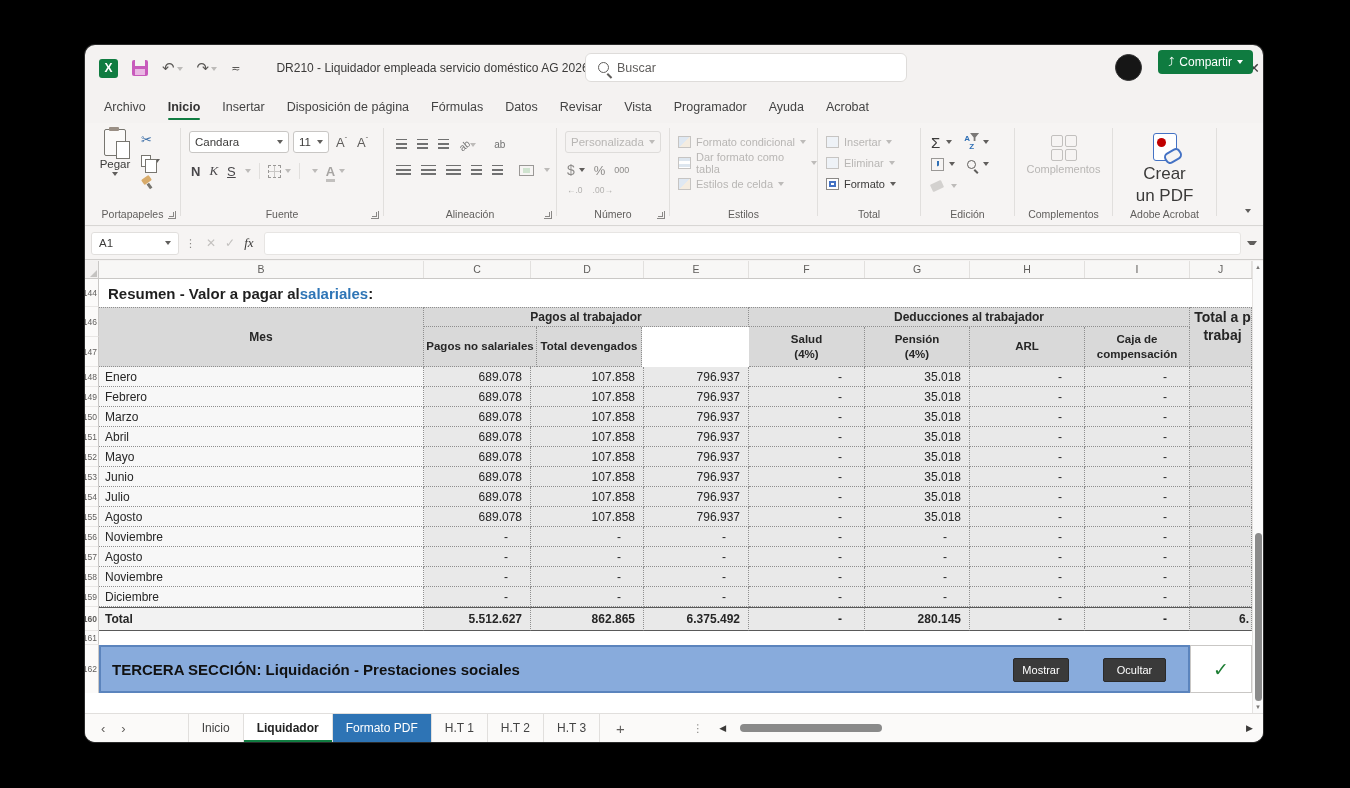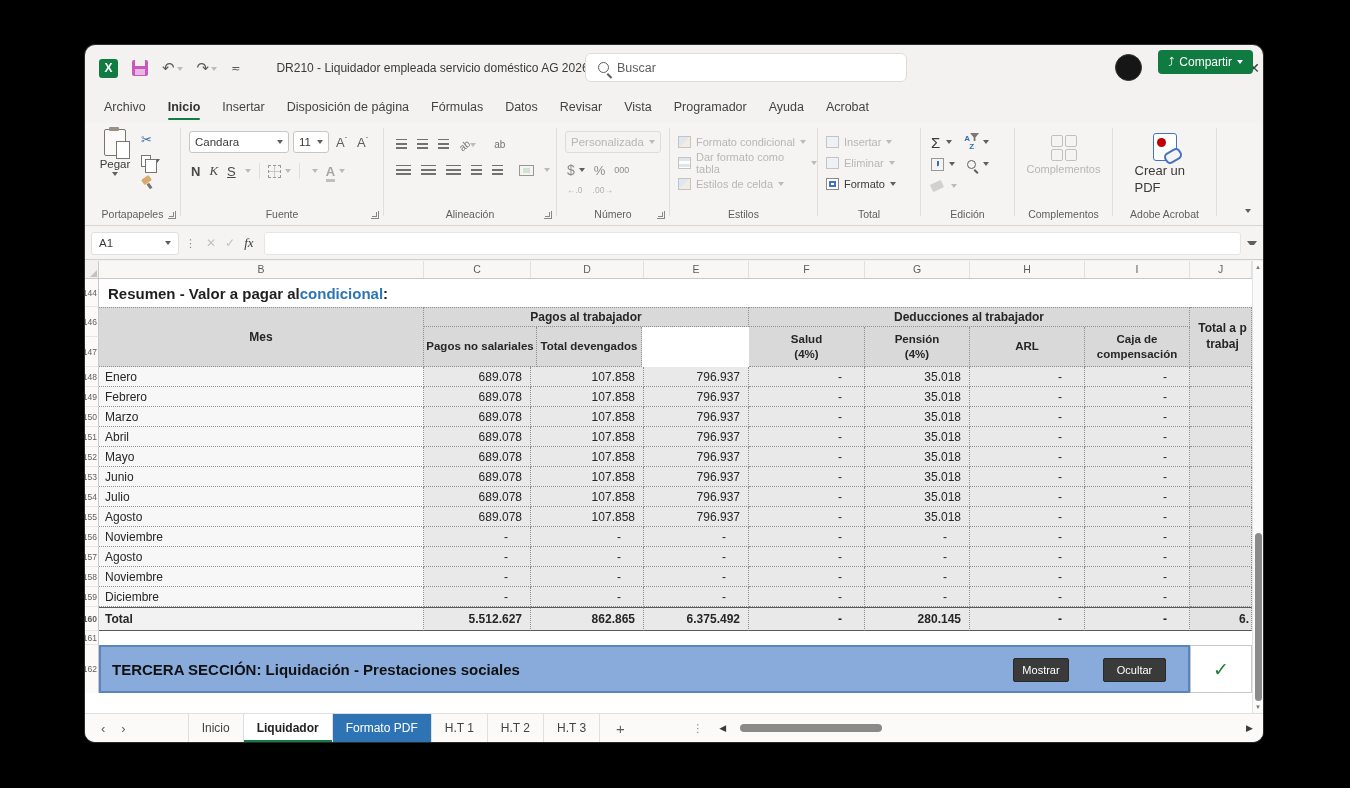--- a/index.html
+++ b/index.html
@@ -123,21 +123,21 @@
 
   
   .g-addins { width:97px; }
   .addins-ic { width:26px; height:26px; margin:6px auto 2px; display:grid; grid-template-columns:1fr 1fr; gap:2px; }
   .addins-ic div { border:1.4px solid #c2c0be; border-radius:2px; }
   .addins-caption { text-align:center; font-size:11px; color:#b8b6b4; }
   .g-acro { width:103px; }
   .pdf-ic { width:24px; height:28px; margin:4px auto 2px; border:1.6px solid #4472c4; border-radius:3px; position:relative; background:#fff; }
   .pdf-ic::before { content:""; position:absolute; left:3px; top:4px; width:9px; height:9px; background:#c00000; border-radius:50%; }
   .pdf-ic::after { content:""; position:absolute; right:-6px; bottom:-2px; width:14px; height:8px; border:2px solid #4472c4; border-radius:5px; background:#f6f4f3; transform:rotate(-30deg); }
-  .acro-caption { text-align:left; font-size:13px; color:#3b3a39; line-height:1.3; }
+  .acro-caption { text-align:center; font-size:17px; color:#3b3a39; line-height:1.3; }
   .ribbon-collapse { position:absolute; right:12px; bottom:6px; }
 
   
   .fbar { position:absolute; left:0; top:182px; width:100%; height:33px; background:#f6f4f3; border-bottom:1px solid #d0cecc; display:flex; align-items:center; padding:0 6px; gap:6px; }
   .namebox { width:88px; height:23px; background:#fff; border:1px solid #e1dfdd; border-radius:3px; display:flex; align-items:center; justify-content:space-between; padding:0 7px; font-size:11.5px; color:#3b3a39; }
   .fbtns { display:flex; align-items:center; gap:9px; font-size:12px; padding:0 4px; }
   .kebab { color:#8a8886; font-size:11px; letter-spacing:0; }
   .fx-x { color:#c3c1bf; font-size:12px; }
   .fx-ok { color:#c3c1bf; font-size:12px; }
   .fx-fx { font-family:"Liberation Serif",serif; font-style:italic; color:#3b3a39; font-size:13px; }
@@ -158,21 +158,21 @@
   .r-blank { height:16px; }
   
   .hdrblock { display:flex; height:60px; }
   .rn2 { width:14px; flex:0 0 auto; display:flex; flex-direction:column; }
   .rn2 div { flex:1; font-size:8.5px; color:#5f5d5b; border-right:1px solid #cac8c6; border-bottom:1px solid #e8e6e4; display:flex; align-items:center; justify-content:flex-end; padding-right:1px; background:#fbfaf9; overflow:hidden; }
   .hcell { background:#d9d9d9; border-right:1px dotted #8f8f8f; border-bottom:1px dotted #8f8f8f; border-top:1px dotted #8f8f8f; font-size:12px; font-weight:bold; color:#262626; display:flex; align-items:center; justify-content:center; text-align:center; }
   .hgroup { display:flex; flex-direction:column; }
   .hgroup-title { height:20px; background:#d9d9d9; border-right:1px dotted #8f8f8f; border-bottom:1px dotted #8f8f8f; border-top:1px dotted #8f8f8f; font-size:12px; font-weight:bold; color:#262626; display:flex; align-items:center; justify-content:center; }
   .hsubrow { flex:1; display:flex; }
   .hsub { background:#d9d9d9; border-right:1px dotted #8f8f8f; border-bottom:1px dotted #8f8f8f; font-size:11.5px; font-weight:bold; color:#262626; display:flex; flex-direction:column; align-items:center; justify-content:center; text-align:center; line-height:1.25; }
-  .jh { font-size:12px; line-height:1.3; padding-left:4px; justify-content:flex-start; text-align:left; align-items:center; display:flex; }
+  .jh { font-size:14px; line-height:1.3; padding-left:4px; justify-content:flex-start; text-align:left; align-items:flex-start; display:flex; }
   .jh .inner { text-align:center; width:100%; }
   
   .trow { display:flex; height:20px; }
   .trow .mes { width:325px; background:#f7f7f7; border-right:1px dotted #8f8f8f; border-bottom:1px dotted #8f8f8f; font-size:12px; color:#262626; display:flex; align-items:center; padding-left:6px; }
   .trow .val { background:#e9e9e9; border-right:1px dotted #8f8f8f; border-bottom:1px dotted #8f8f8f; font-size:12px; color:#262626; display:flex; align-items:center; justify-content:flex-end; padding-right:8px; }
   .trow .val.dash { padding-right:22px; }
   .trow .jcol { width:62px; background:#e3e3e3; border-right:1px dotted #8f8f8f; border-bottom:1px dotted #8f8f8f; font-size:12px; color:#262626; display:flex; align-items:center; justify-content:flex-end; padding-right:2px; }
   .trow.total { height:24px; font-weight:bold; }
   .trow.total .mes { font-weight:bold; border-top:1px solid #595959; border-bottom:1px solid #595959; background:#f2f2f2; }
   .trow.total .val, .trow.total .jcol { font-weight:bold; border-top:1px solid #595959; border-bottom:1px solid #595959; }
@@ -471,21 +471,21 @@
         <div class="colh" style="width: 105px;">G</div>
         <div class="colh" style="width: 115px;">H</div>
         <div class="colh" style="width: 105px;">I</div>
         <div class="colh" style="width: 62px;">J</div>
       </div>
 
     <div class="grow r-resumen">
       <div class="rn">144</div>
       <div class="resumen-text">
         <span>Resumen - Valor a pagar al </span>
-          <span class="lnk">condicional</span>
+          <span class="lnk">salariales</span>
           <span>:</span>
       </div>
     </div>
 
 
     <div class="hdrblock">
       <div class="rn2">
         <div>146</div>
         <div>147</div>
       </div>

